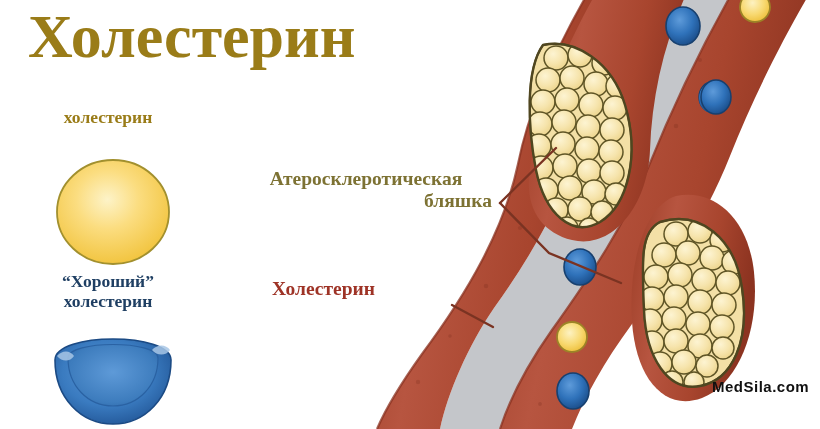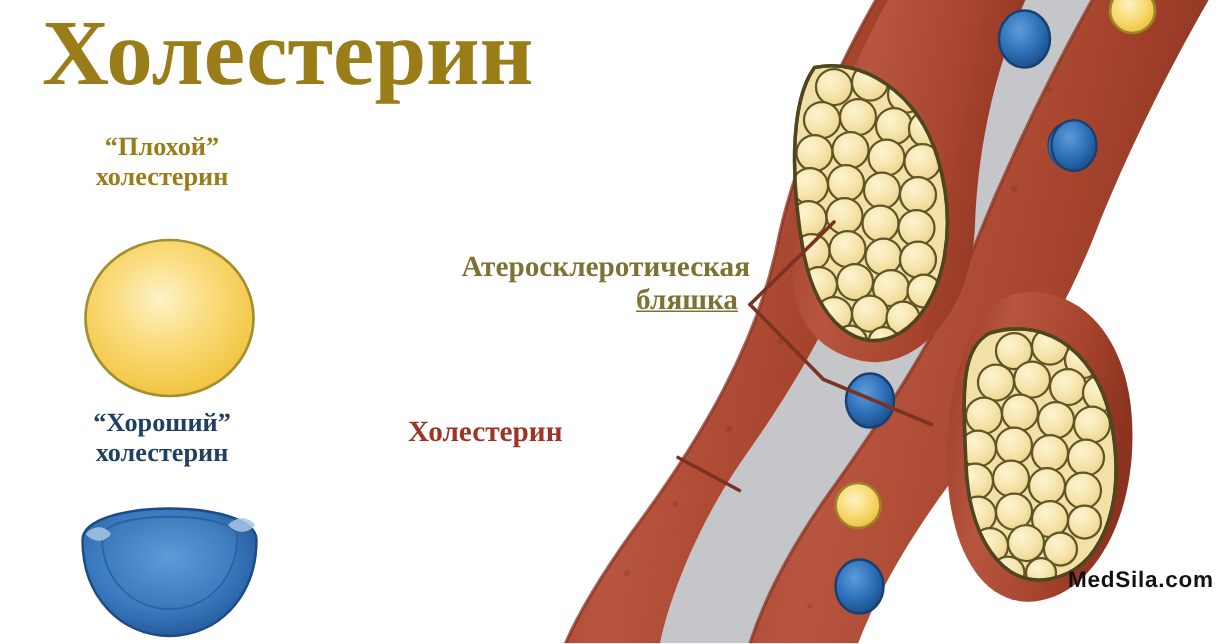--- a/index.html
+++ b/index.html
@@ -20,22 +20,22 @@
   .legend-label{
     text-align:center;font-weight:bold;font-size:17.5px;
   }
   #legend-bad-label{left:18px;top:88px;width:180px;color:#9a7c18;}
   #legend-good-label{left:18px;top:272px;width:180px;color:#1f3f63;}
 
   #plaque-label{
     left:232px;top:168px;width:268px;
     font-size:19.5px;font-weight:bold;color:#7d7233;text-align:right;
   }
-  #plaque-label .l1{display:block;text-align:right;}
-  #plaque-label .l2{display:block;text-align:right;padding-right:8px;text-decoration:underline;}
+  #plaque-label .l1{display:block;text-align:center;}
+  #plaque-label .l2{display:block;text-align:right;padding-right:8px;}
 
   #vessel-label{
     left:272px;top:278px;width:212px;
     font-size:19.5px;font-weight:bold;color:#9e3326;
   }
   #vessel-label .l1{display:block;text-align:left;}
   #vessel-label .l2{display:block;text-align:right;padding-right:14px;}
 
   #watermark{
     left:712px;top:379px;
@@ -275,21 +275,21 @@
       <path d="M68,358 C68,340 158,340 158,358
                C158,386 138,406 113,406
                C88,406 68,386 68,358 Z" fill="url(#gradHdlInner)" stroke="#2a62a3" stroke-width="1.2"></path>
       <path d="M57,356 C62,350 70,350 74,356 C70,362 62,362 57,356 Z" fill="#a7c6e5" opacity="0.85"></path>
       <path d="M152,350 C157,344 166,344 170,350 C166,356 157,356 152,350 Z" fill="#a7c6e5" opacity="0.85"></path>
     </g>
   </svg>
 
   <div class="txt" id="title">Холестерин</div>
 
-  <div class="txt legend-label" id="legend-bad-label"><span>“Плохой”</span><br><span>холестерин</span></div>
+  <div class="txt legend-label" id="legend-bad-label"><br><span>холестерин</span></div>
 
   <div class="txt legend-label" id="legend-good-label"><span>“Хороший”</span><br><span>холестерин</span></div>
 
   <div class="txt" id="plaque-label"><span class="l1">Атеросклеротическая</span><span class="l2">бляшка</span></div>
 
   <div class="txt" id="vessel-label"><span class="l1">Холестерин</span></div>
 
   <div class="txt" id="watermark">MedSila.com</div>
 
 </div>

